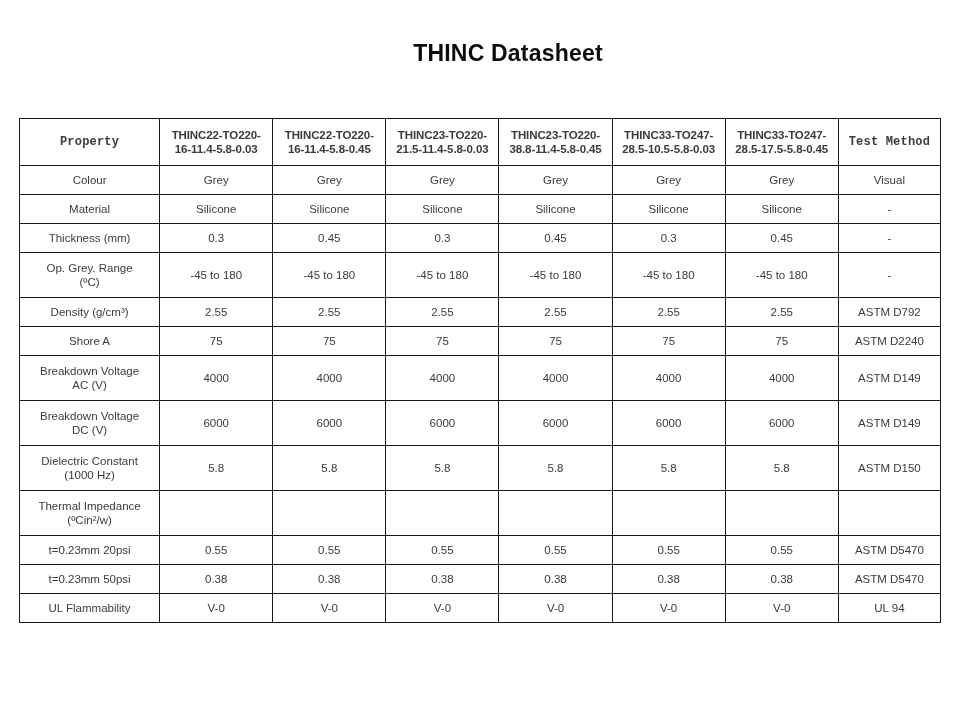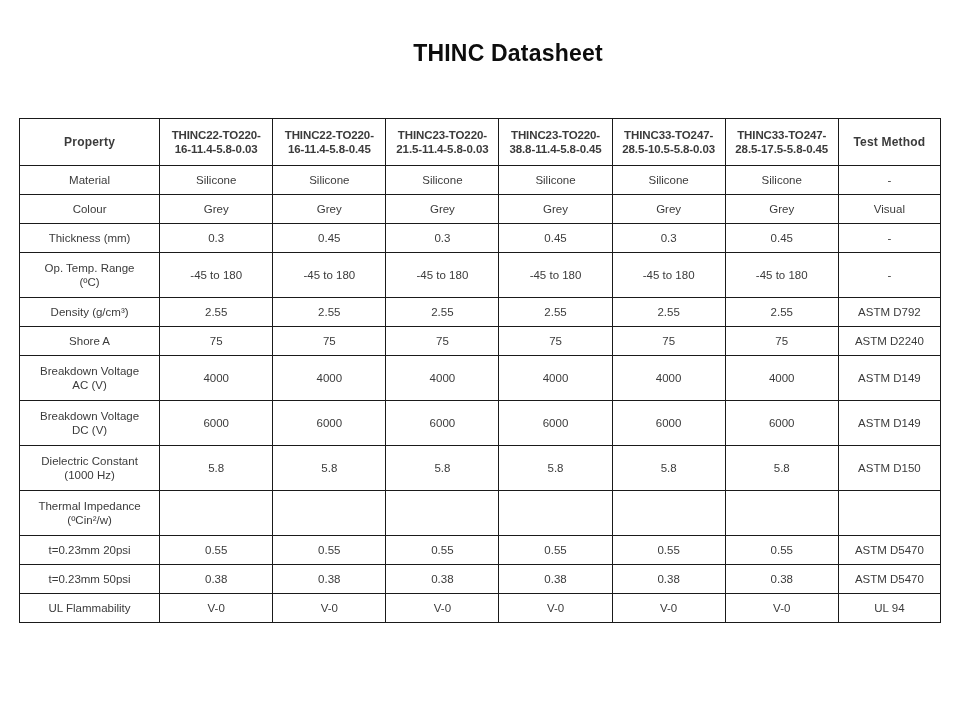--- a/index.html
+++ b/index.html
@@ -61,20 +61,21 @@
     font-weight: bold;
     font-size: 11px;
     height: 42px;
     line-height: 1.22;
     letter-spacing: -0.1px;
   }
   thead th.col-property,
   thead th.col-testmethod {
     font-size: 12px;
     letter-spacing: 0.2px;
+    font-family: Liberation Mono, monospace;
   }
   td.prop-cell {
     font-size: 11.5px;
     color: #3b3b3b;
   }
   tbody tr.r-single td { height: 24px; }
   tbody tr.r-double td { height: 40px; }
   .col-w-property { width: 140px; }
   .col-w-data { width: 113px; }
   .col-w-test { width: 102px; }
@@ -105,51 +106,51 @@
             <th><span>THINC22-TO220-</span><br><span>16-11.4-5.8-0.45</span></th>
             <th><span>THINC23-TO220-</span><br><span>21.5-11.4-5.8-0.03</span></th>
             <th><span>THINC23-TO220-</span><br><span>38.8-11.4-5.8-0.45</span></th>
             <th><span>THINC33-TO247-</span><br><span>28.5-10.5-5.8-0.03</span></th>
             <th><span>THINC33-TO247-</span><br><span>28.5-17.5-5.8-0.45</span></th>
             <th class="col-testmethod"><span>Test Method</span></th>
           </tr>
       </thead>
       <tbody>
           <tr class="r-single">
+            <td class="prop-cell"><span>Colour</span></td>
+            <td>Grey</td>
+            <td>Grey</td>
+            <td>Grey</td>
+            <td>Grey</td>
+            <td>Grey</td>
+            <td>Grey</td>
+            <td>Visual</td>
+          </tr>
+          <tr class="r-single">
             <td class="prop-cell"><span>Material</span></td>
             <td>Silicone</td>
             <td>Silicone</td>
             <td>Silicone</td>
             <td>Silicone</td>
             <td>Silicone</td>
             <td>Silicone</td>
             <td>-</td>
-          </tr>
-          <tr class="r-single">
-            <td class="prop-cell"><span>Colour</span></td>
-            <td>Grey</td>
-            <td>Grey</td>
-            <td>Grey</td>
-            <td>Grey</td>
-            <td>Grey</td>
-            <td>Grey</td>
-            <td>Visual</td>
           </tr>
           <tr class="r-single">
             <td class="prop-cell"><span>Thickness (mm)</span></td>
             <td>0.3</td>
             <td>0.45</td>
             <td>0.3</td>
             <td>0.45</td>
             <td>0.3</td>
             <td>0.45</td>
             <td>-</td>
           </tr>
           <tr class="r-double">
-            <td class="prop-cell"><span>Op. Temp. Range</span><br><span>(ºC)</span></td>
+            <td class="prop-cell"><span>Op. Grey. Range</span><br><span>(ºC)</span></td>
             <td>-45 to 180</td>
             <td>-45 to 180</td>
             <td>-45 to 180</td>
             <td>-45 to 180</td>
             <td>-45 to 180</td>
             <td>-45 to 180</td>
             <td>-</td>
           </tr>
           <tr class="r-single">
             <td class="prop-cell"><span>Density  (g/cm³)</span></td>

